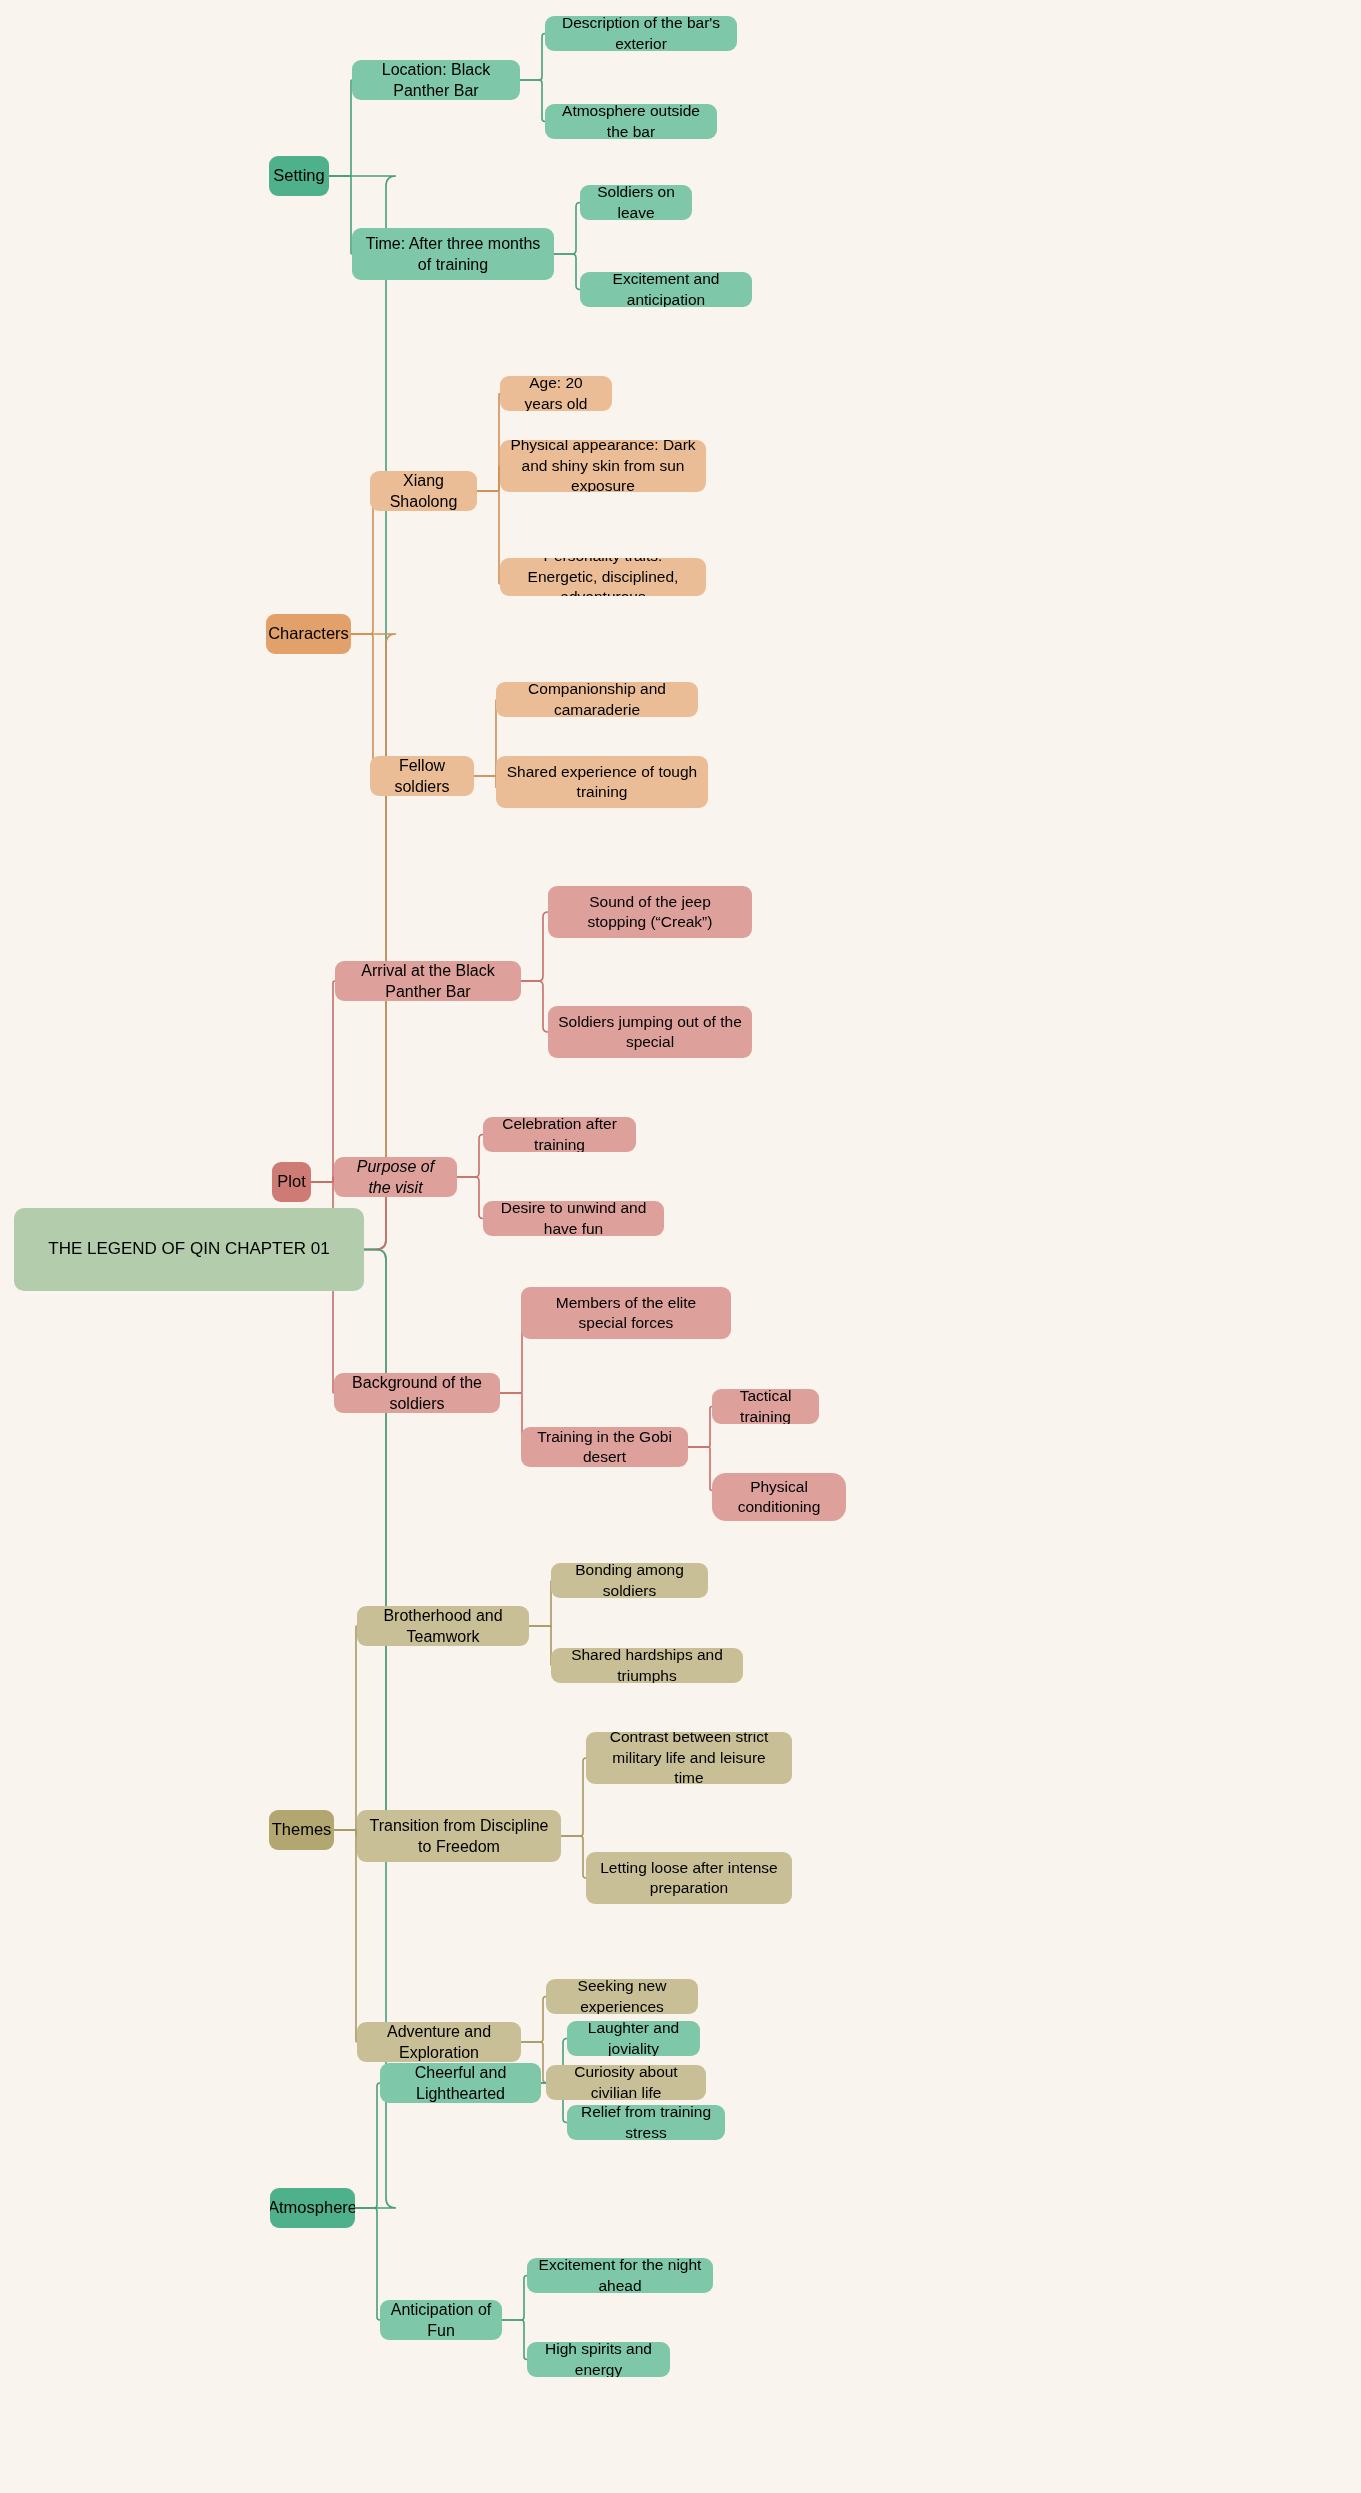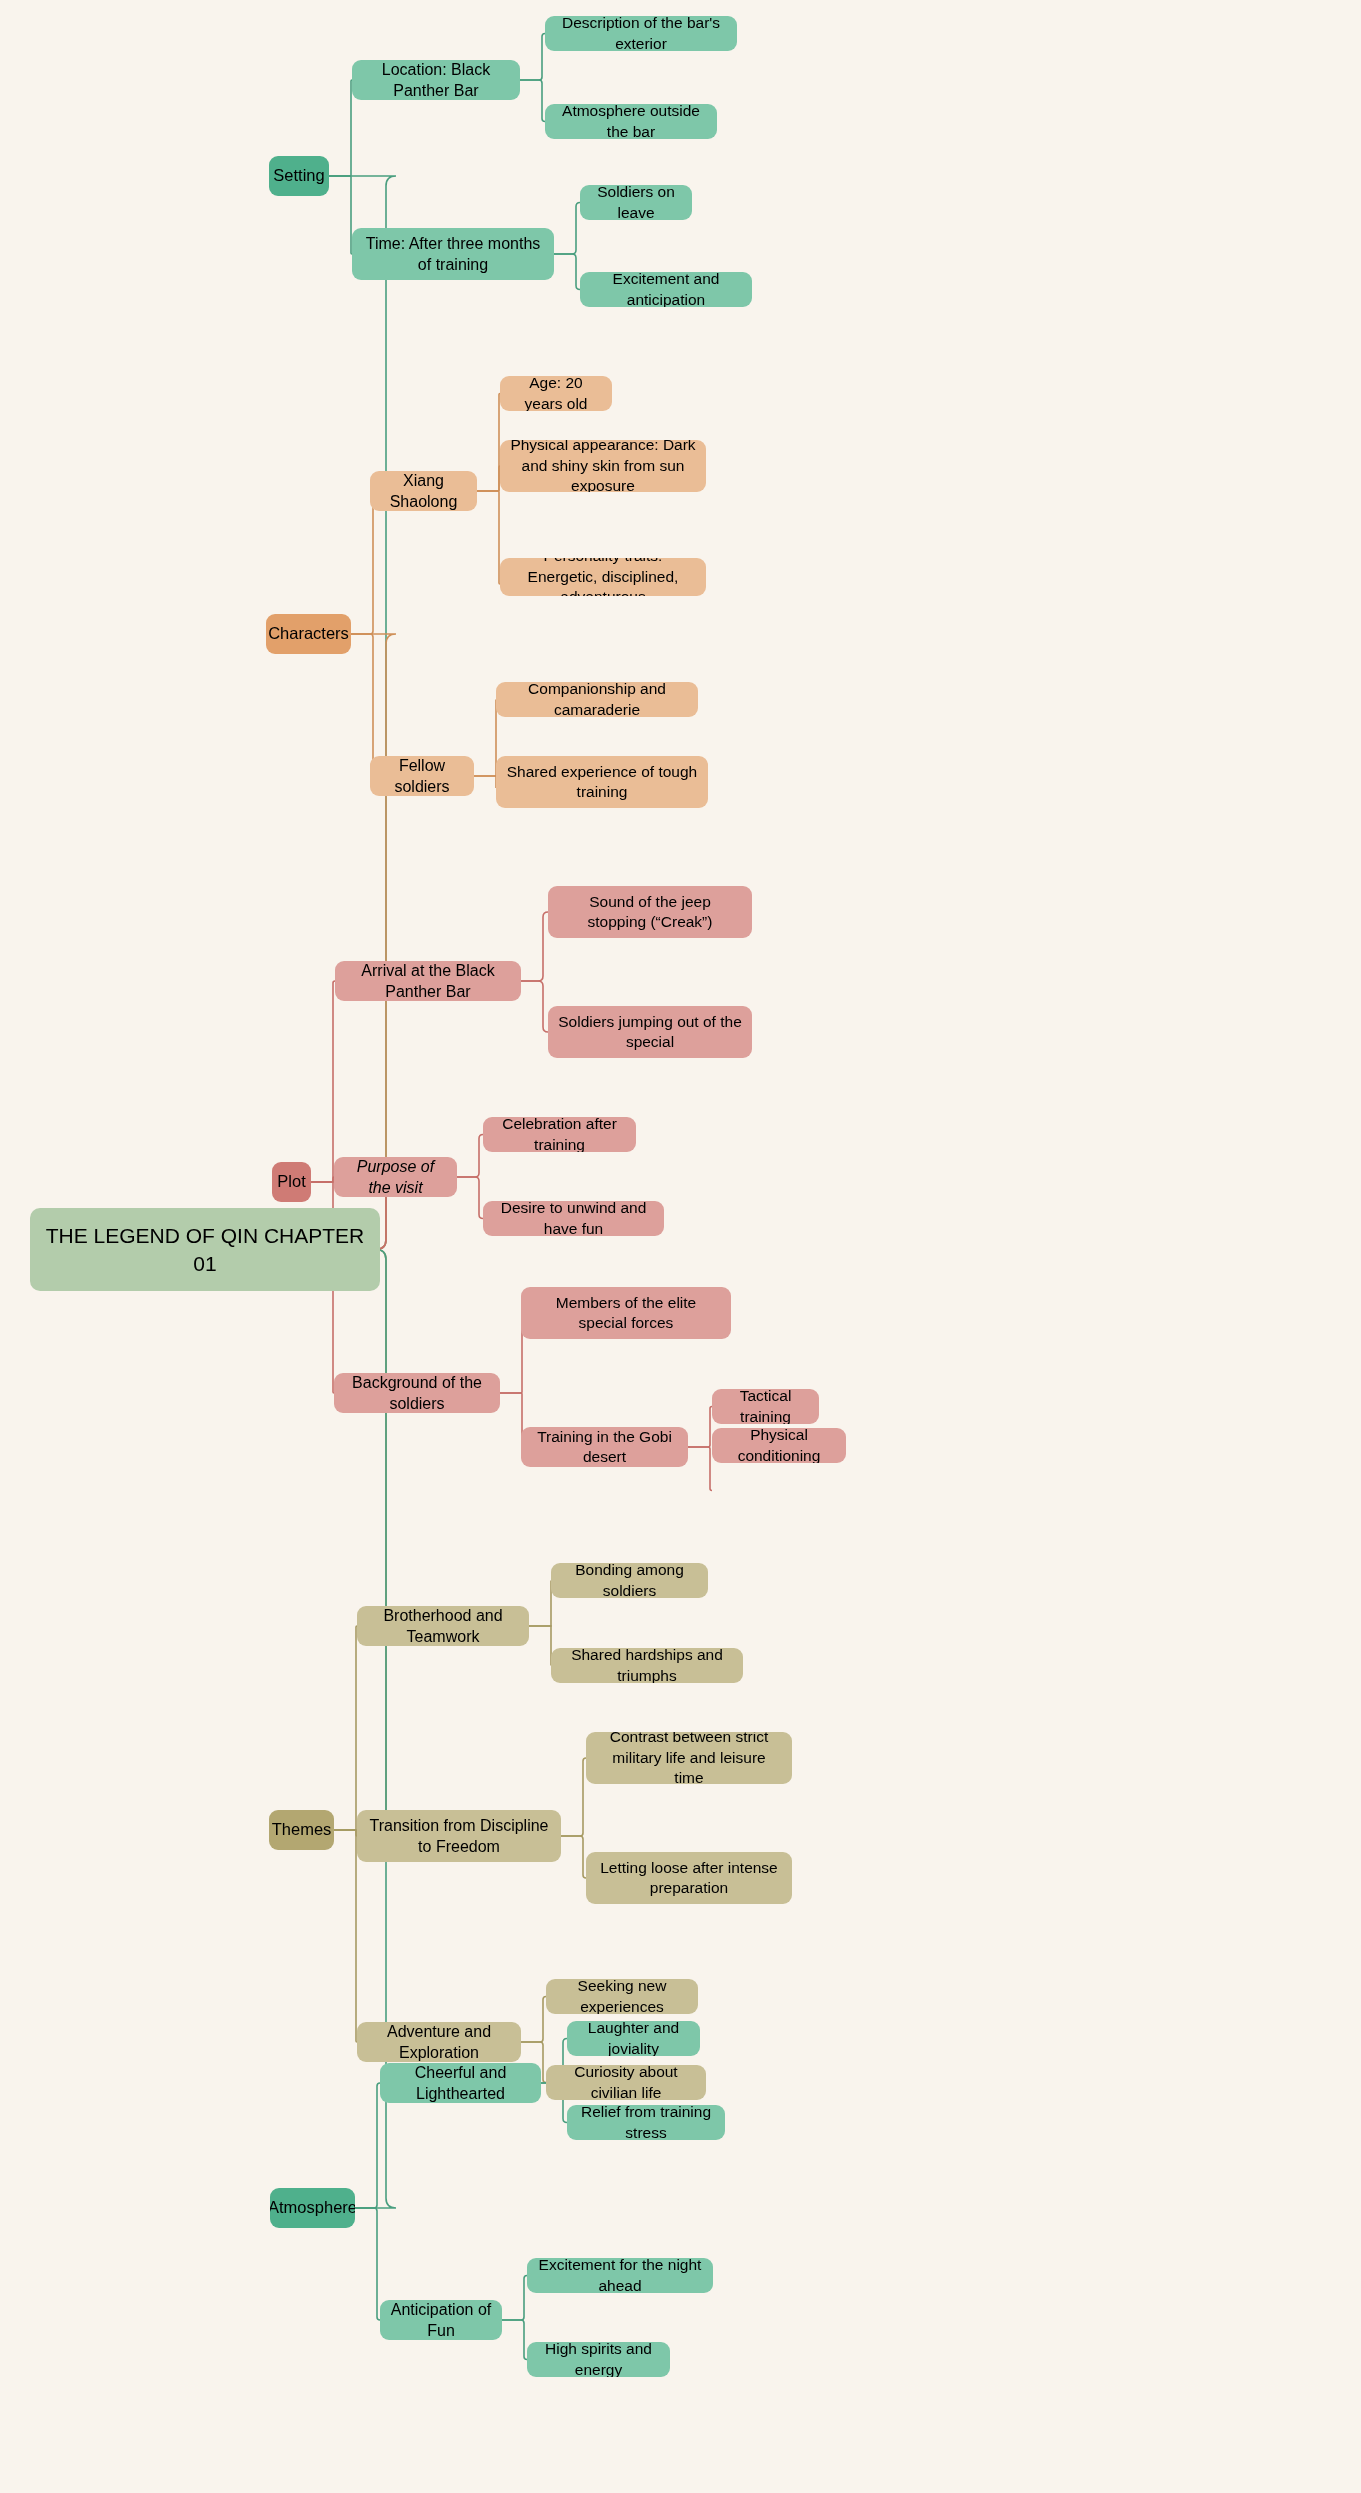--- a/index.html
+++ b/index.html
@@ -32,22 +32,21 @@
     justify-content: center;
     text-align: center;
     border-radius: 9px;
     color: #000000;
     line-height: 1.32;
     padding: 4px 10px;
     overflow: hidden;
   }
   .node.root {
     border-radius: 10px;
-    font-size: 21px;
-    margin-left: 16px;
+    font-size: 17px;
   }
   .node.lvl1 { font-size: 16.5px; }
   .node.lvl2 { font-size: 16px; }
   .node.lvl3 { font-size: 15.5px; }
 </style>
 </head>
 <body>
 
 <div id="mindmap">
   <svg id="edges" viewBox="0 0 1361 2493">
@@ -117,21 +116,21 @@
       <div class="node lvl2" style="left: 335px; top: 961px; width: 186px; height: 40px; background: rgb(221, 160, 155);">Arrival at the Black Panther Bar</div>
       <div class="node lvl3" style="left: 548px; top: 886px; width: 204px; height: 52px; background: rgb(221, 160, 155);">Sound of the jeep stopping (“Creak”)</div>
       <div class="node lvl3" style="left: 548px; top: 1006px; width: 204px; height: 52px; background: rgb(221, 160, 155);">Soldiers jumping out of the special</div>
       <div class="node lvl2" style="left: 334px; top: 1157px; width: 123px; height: 40px; background: rgb(221, 160, 155); font-style: italic;">Purpose of the visit</div>
       <div class="node lvl3" style="left: 483px; top: 1117px; width: 153px; height: 35px; background: rgb(221, 160, 155);">Celebration after training</div>
       <div class="node lvl3" style="left: 483px; top: 1201px; width: 181px; height: 35px; background: rgb(221, 160, 155);">Desire to unwind and have fun</div>
       <div class="node lvl2" style="left: 334px; top: 1373px; width: 166px; height: 40px; background: rgb(221, 160, 155);">Background of the soldiers</div>
       <div class="node lvl3" style="left: 521px; top: 1287px; width: 210px; height: 52px; background: rgb(221, 160, 155);">Members of the elite special forces</div>
       <div class="node lvl3" style="left: 521px; top: 1427px; width: 167px; height: 40px; background: rgb(221, 160, 155);">Training in the Gobi desert</div>
       <div class="node lvl3" style="left: 712px; top: 1389px; width: 107px; height: 35px; background: rgb(221, 160, 155);">Tactical training</div>
-      <div class="node lvl3" style="left: 712px; top: 1428px; width: 134px; height: 35px; background: rgb(221, 160, 155);">Physical conditioning</div>
+      <div class="node lvl3" style="left: 712px; top: 1473px; width: 134px; height: 48px; background: rgb(221, 160, 155); border-radius: 14px;">Physical conditioning</div>
       <div class="node lvl1" style="left: 269px; top: 1810px; width: 65px; height: 40px; background: rgb(179, 167, 113);">Themes</div>
       <div class="node lvl2" style="left: 357px; top: 1606px; width: 172px; height: 40px; background: rgb(200, 191, 150);">Brotherhood and Teamwork</div>
       <div class="node lvl3" style="left: 551px; top: 1563px; width: 157px; height: 35px; background: rgb(200, 191, 150);">Bonding among soldiers</div>
       <div class="node lvl3" style="left: 551px; top: 1648px; width: 192px; height: 35px; background: rgb(200, 191, 150);">Shared hardships and triumphs</div>
       <div class="node lvl2" style="left: 357px; top: 1810px; width: 204px; height: 52px; background: rgb(200, 191, 150);">Transition from Discipline to Freedom</div>
       <div class="node lvl3" style="left: 586px; top: 1732px; width: 206px; height: 52px; background: rgb(200, 191, 150);">Contrast between strict military life and leisure time</div>
       <div class="node lvl3" style="left: 586px; top: 1852px; width: 206px; height: 52px; background: rgb(200, 191, 150);">Letting loose after intense preparation</div>
       <div class="node lvl2" style="left: 357px; top: 2022px; width: 164px; height: 40px; background: rgb(200, 191, 150);">Adventure and Exploration</div>
       <div class="node lvl3" style="left: 546px; top: 1979px; width: 152px; height: 35px; background: rgb(200, 191, 150);">Seeking new experiences</div>
       <div class="node lvl3" style="left: 546px; top: 2065px; width: 160px; height: 35px; background: rgb(200, 191, 150);">Curiosity about civilian life</div>

